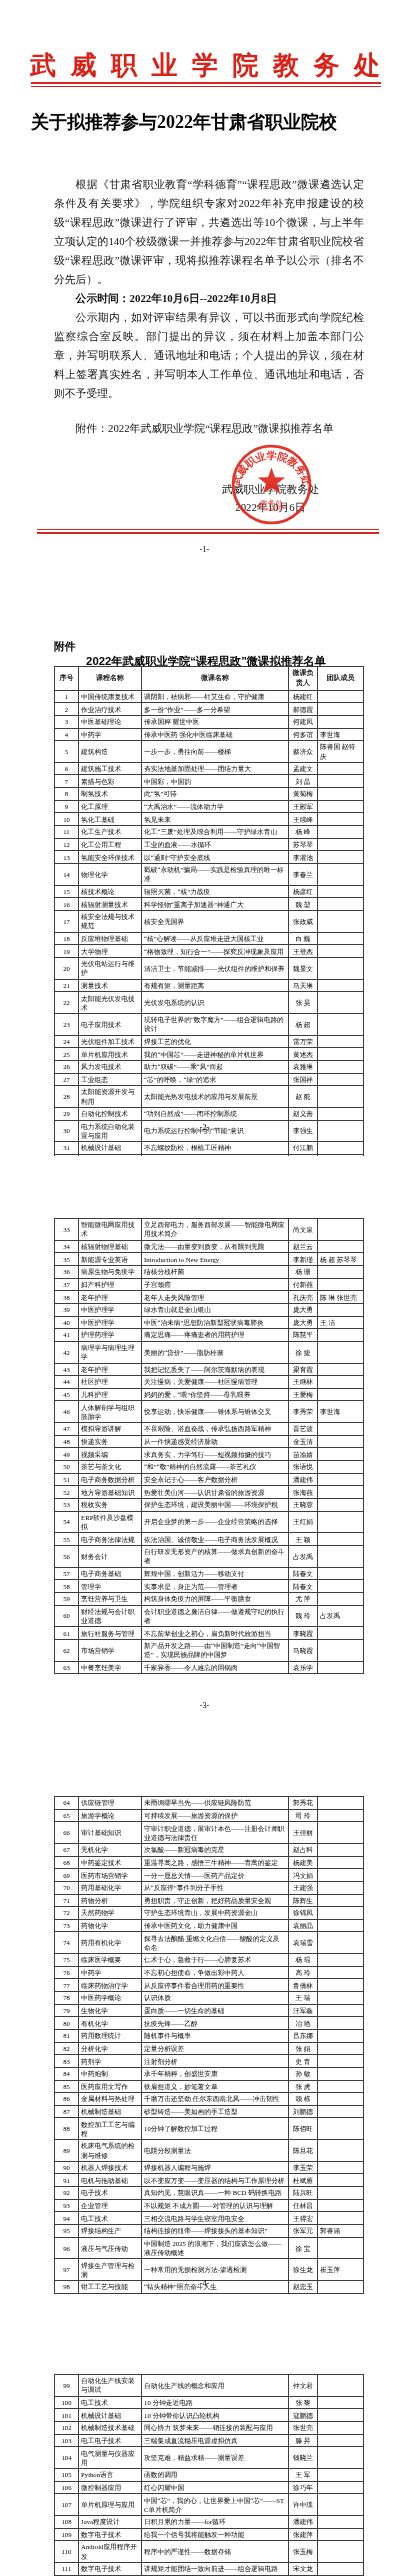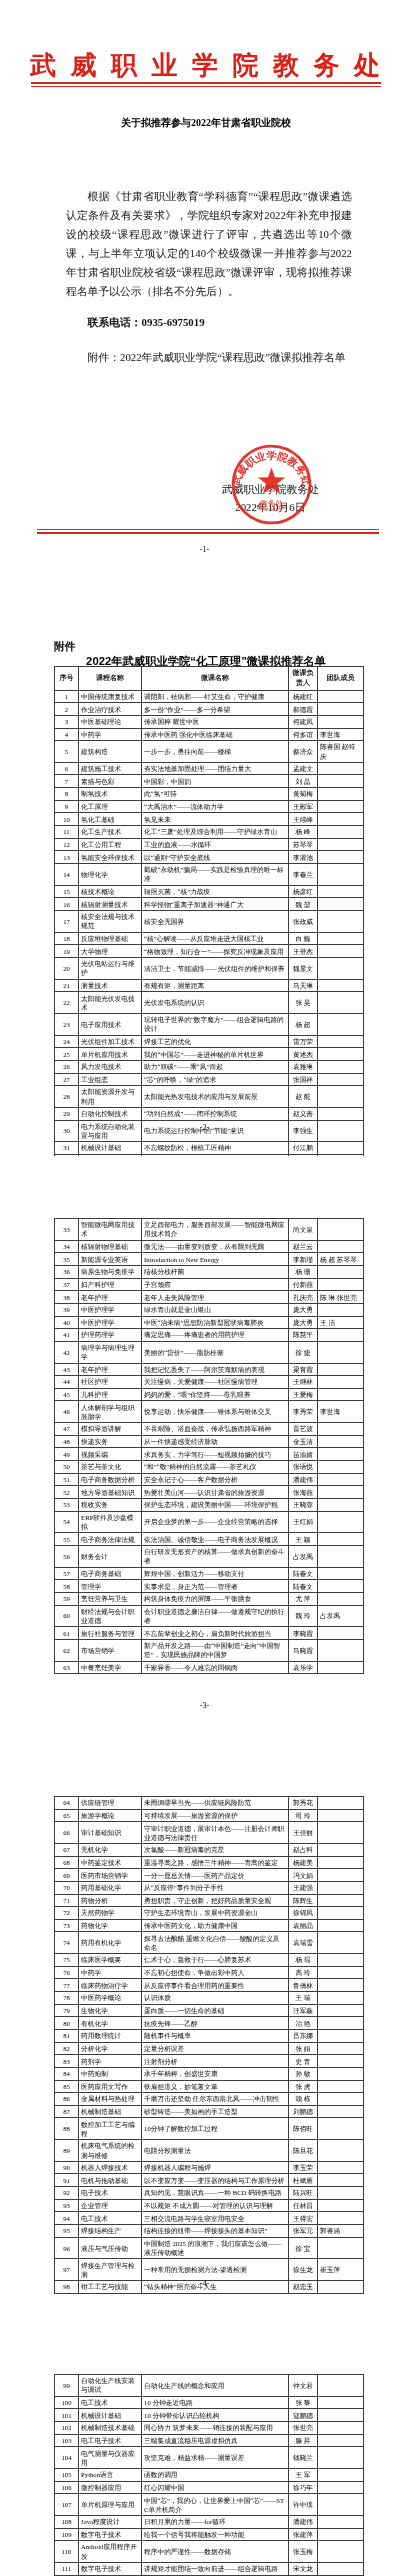--- a/index.html
+++ b/index.html
@@ -5,25 +5,25 @@
   html,body{margin:0;padding:0;background:#ffffff;}
   .doc{position:relative;width:409px;height:3468px;background:#fff;
        font-family:"Liberation Serif","DejaVu Serif",serif;color:#1a1a1a;}
   .page{position:relative;width:409px;height:578px;overflow:hidden;background:#fff;}
   
   .letterhead{position:absolute;left:30px;right:29px;top:48px;display:flex;
       justify-content:space-between;font-size:26px;font-weight:bold;color:#dd2017;
       font-family:"Liberation Serif","DejaVu Serif",serif;}
   .rule-top-thick{position:absolute;left:31px;right:28px;top:82px;height:2.1px;background:#d5281e;}
   .rule-top-thin{position:absolute;left:31px;right:28px;top:86px;height:1px;background:#d5281e;}
-  .notice-title{position:absolute;left:31px;right:28px;top:114px;text-align:center;
-      font-size:10px;font-weight:bold;line-height:17.5px;color:#000;}
+  .notice-title{position:absolute;left:31px;right:28px;top:114px;
+      font-size:18px;font-weight:bold;line-height:17.5px;color:#000;}
   .body-text{position:absolute;left:54px;width:310px;top:175px;font-size:10.8px;
       line-height:19px;text-align:justify;color:#111;}
-  .body-text p{margin:12px;text-indent:2em;}
+  .body-text p{margin:0;text-indent:2em;}
   .bold-line{font-weight:bold;}
   .attach-line{margin-top:15.5px !important;}
   .sign-block{position:absolute;right:90px;top:480px;text-align:center;
       font-size:10.8px;line-height:18px;color:#111;}
   .seal{position:absolute;left:230px;top:443px;width:83px;height:83px;opacity:.92;}
   .rule-bot-thin{position:absolute;left:37px;right:30px;top:529px;height:1px;background:#d5281e;}
   .rule-bot-thick{position:absolute;left:37px;right:30px;top:532px;height:2.1px;background:#d5281e;}
   .page-num{position:absolute;left:0;right:0;top:545px;text-align:center;
       font-size:8.2px;color:#000;font-family:"Liberation Serif","DejaVu Serif",serif;}
   
@@ -67,21 +67,22 @@
       </div>
     <div class="rule-top-thick"></div>
     <div class="rule-top-thin"></div>
 
     <div class="notice-title">
       <div>关于拟推荐参与2022年甘肃省职业院校</div>
     </div>
 
     <div class="body-text">
       <p>根据《甘肃省职业教育“学科德育”“课程思政”微课遴选认定条件及有关要求》，学院组织专家对2022年补充申报建设的校级“课程思政”微课进行了评审，共遴选出等10个微课，与上半年立项认定的140个校级微课一并推荐参与2022年甘肃省职业院校省级“课程思政”微课评审，现将拟推荐课程名单予以公示（排名不分先后）。</p>
-      <p class="bold-line">联系电话：0935-6975019</p>
+      <p class="bold-line">公示时间：2022年10月6日--2022年10月8日</p>
+      <p>公示期内，如对评审结果有异议，可以书面形式向学院纪检监察综合室反映。部门提出的异议，须在材料上加盖本部门公章，并写明联系人、通讯地址和电话；个人提出的异议，须在材料上签署真实姓名，并写明本人工作单位、通讯地址和电话，否则不予受理。</p>
       <p class="attach-line">附件：2022年武威职业学院“课程思政”微课拟推荐名单</p>
     </div>
 
     <div class="sign-block">
       <div>武威职业学院教务处</div>
       <div>2022年10月6日</div>
     </div>
 
     <svg class="seal" viewBox="0 0 162 162">
       <circle cx="81" cy="81" r="75" fill="none" stroke="#e0261c" stroke-width="5.5"></circle>
@@ -99,21 +100,21 @@
       </text>
     </svg>
 
     <div class="rule-bot-thin"></div>
     <div class="rule-bot-thick"></div>
     <div class="page-num">-1-</div>
   </section>
 
   <section class="page">
     <div class="attach-label">附件</div>
-    <div class="table-title">2022年武威职业学院“化工原理”微课拟推荐名单</div>
+    <div class="table-title">2022年武威职业学院“课程思政”微课拟推荐名单</div>
     <table class="courses first">
       <colgroup>
           <col class="c-idx">
           <col class="c-course">
           <col class="c-lesson">
           <col class="c-leader">
           <col class="c-team">
         </colgroup>
       <thead>
         <tr>

